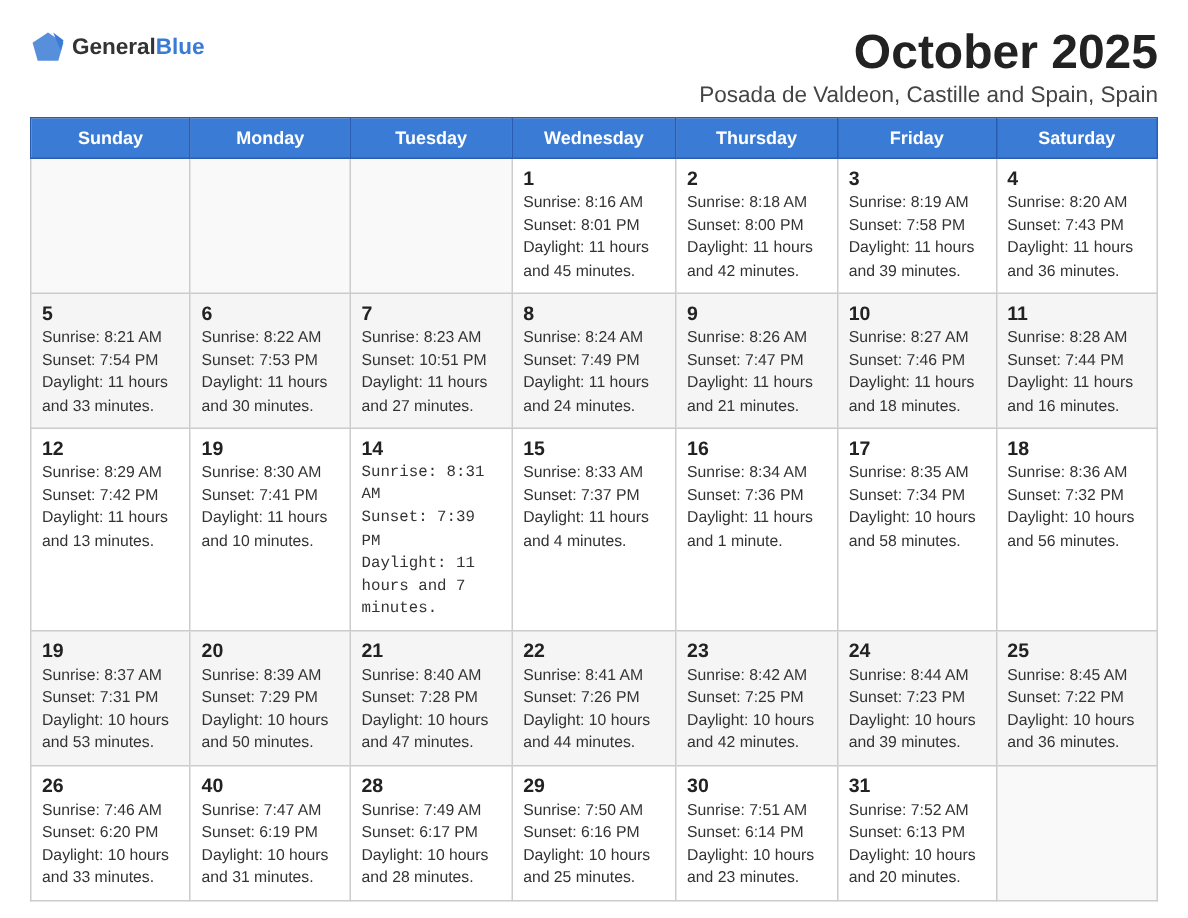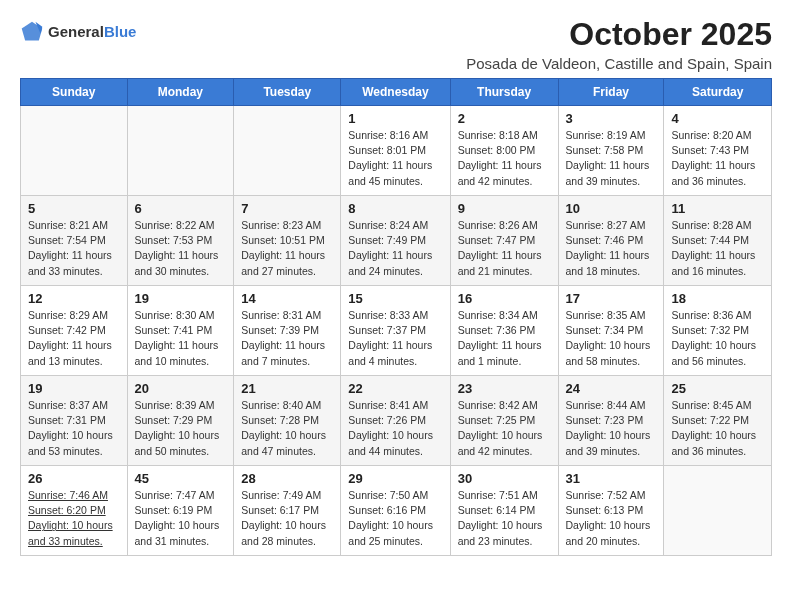--- a/index.html
+++ b/index.html
@@ -210,21 +210,21 @@
 Daylight: 11 hours and 13 minutes.</div>
         </td>
         <td>
           <div class="day-number">19</div>
           <div class="day-info" style="white-space: pre-line;">Sunrise: 8:30 AM
 Sunset: 7:41 PM
 Daylight: 11 hours and 10 minutes.</div>
         </td>
         <td>
           <div class="day-number">14</div>
-          <div class="day-info" style="white-space: pre-line;">Sunrise: 8:31 AM
+          <div class="day-info" style="white-space: pre-line; font-family: Liberation Mono, monospace;">Sunrise: 8:31 AM
 Sunset: 7:39 PM
 Daylight: 11 hours and 7 minutes.</div>
         </td>
         <td>
           <div class="day-number">15</div>
           <div class="day-info" style="white-space: pre-line;">Sunrise: 8:33 AM
 Sunset: 7:37 PM
 Daylight: 11 hours and 4 minutes.</div>
         </td>
         <td>
@@ -286,26 +286,26 @@
         <td>
           <div class="day-number">25</div>
           <div class="day-info" style="white-space: pre-line;">Sunrise: 8:45 AM
 Sunset: 7:22 PM
 Daylight: 10 hours and 36 minutes.</div>
         </td>
       </tr>
       <tr>
         <td>
           <div class="day-number">26</div>
-          <div class="day-info" style="white-space: pre-line; text-decoration: underline;">Sunrise: 7:46 AM
+          <div class="day-info" style="white-space: pre-line;">Sunrise: 7:46 AM
 Sunset: 6:20 PM
 Daylight: 10 hours and 33 minutes.</div>
         </td>
         <td>
-          <div class="day-number">45</div>
+          <div class="day-number">40</div>
           <div class="day-info" style="white-space: pre-line;">Sunrise: 7:47 AM
 Sunset: 6:19 PM
 Daylight: 10 hours and 31 minutes.</div>
         </td>
         <td>
           <div class="day-number">28</div>
           <div class="day-info" style="white-space: pre-line;">Sunrise: 7:49 AM
 Sunset: 6:17 PM
 Daylight: 10 hours and 28 minutes.</div>
         </td>

